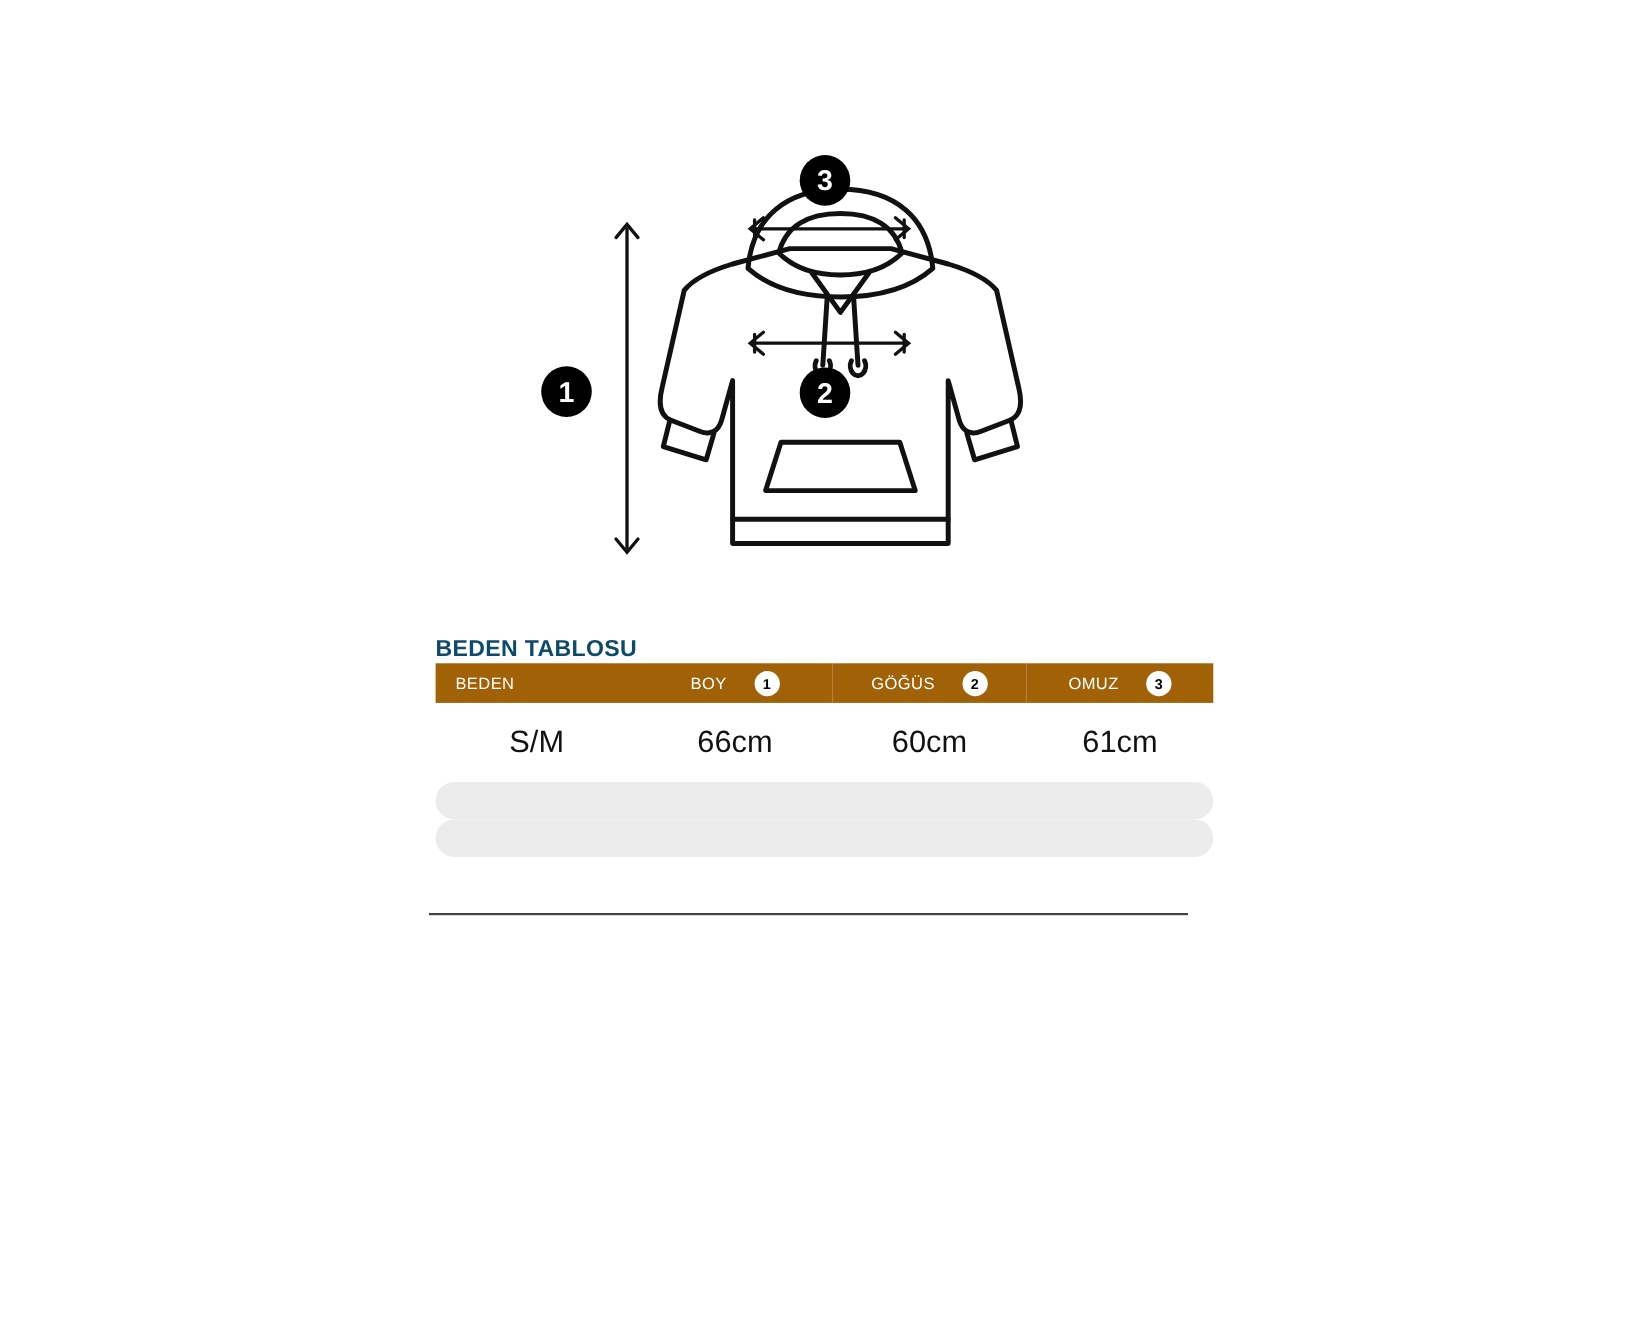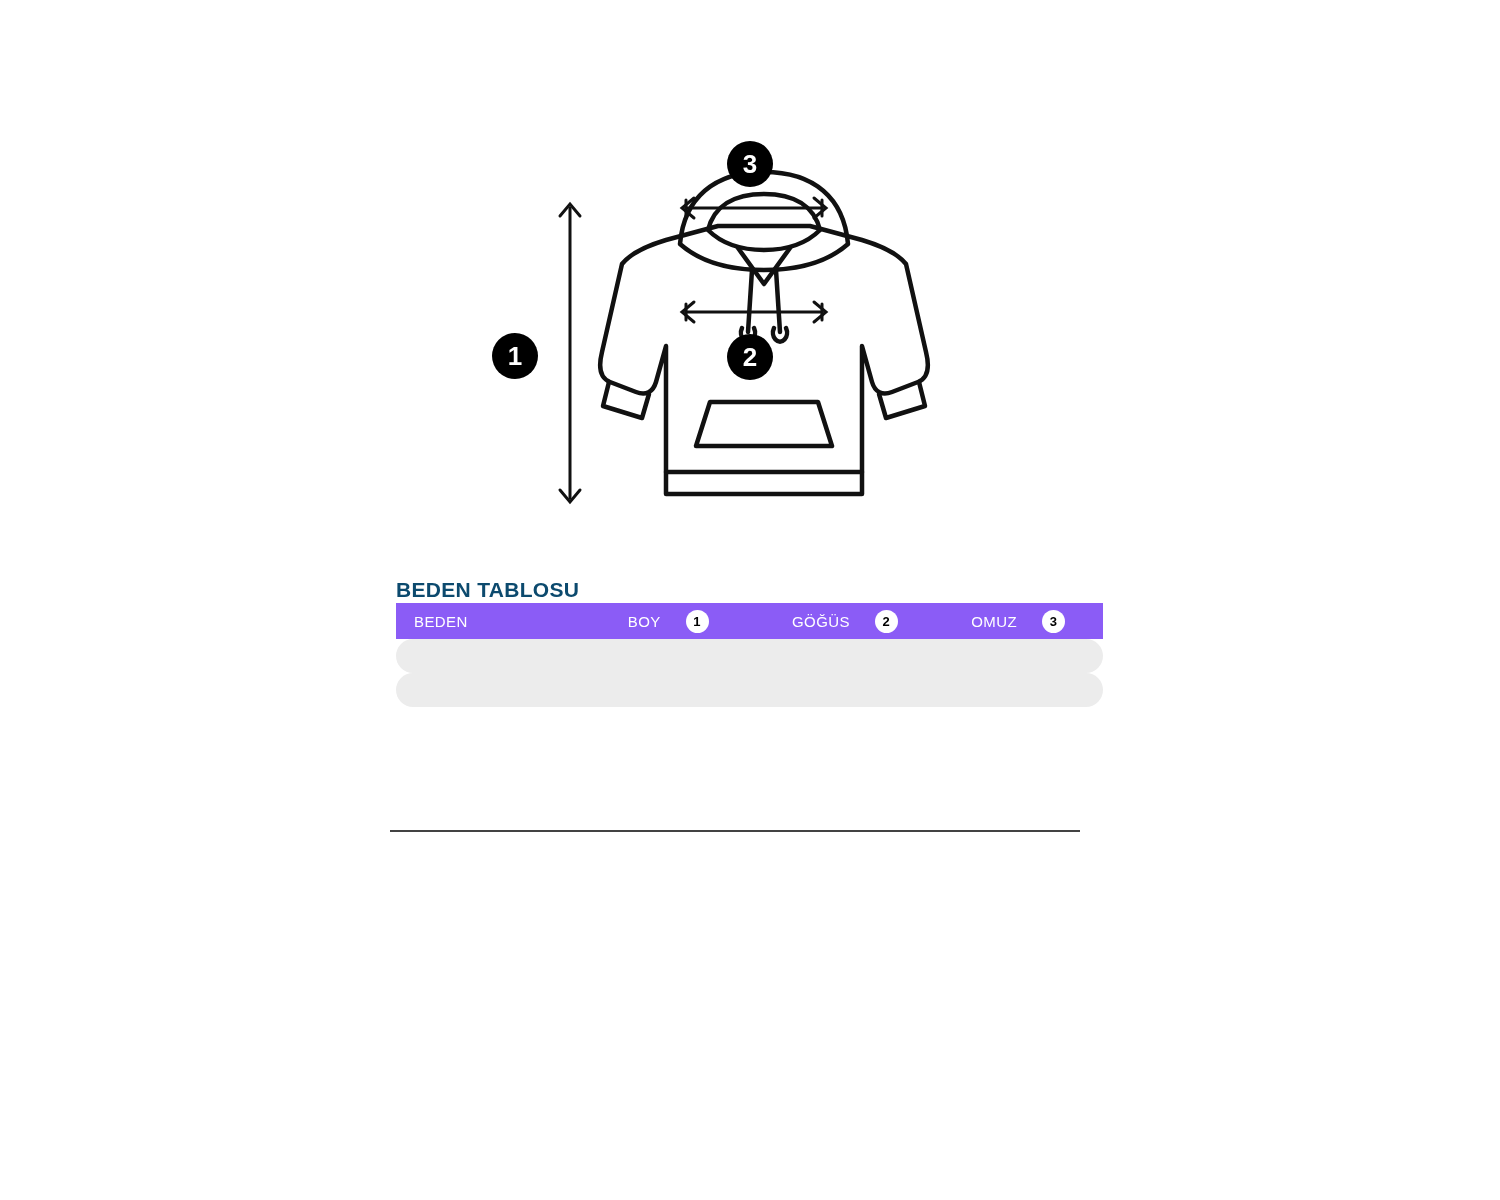--- a/index.html
+++ b/index.html
@@ -68,21 +68,21 @@
   }
   #size-table {
     position: absolute;
     left: 396px;
     top: 63px;
     width: 707px;
     border-collapse: collapse;
     table-layout: fixed;
   }
   #size-table thead tr {
-    background: #8b5cf6;
+    background: #a16207;
   }
   #size-table thead th {
     color: #ffffff;
     font-size: 15px;
     font-weight: normal;
     letter-spacing: 0.4px;
     height: 36px;
     padding: 0;
     vertical-align: middle;
   }
@@ -248,20 +248,26 @@
         </th>
         <th>
           <span class="hdr-inner">
             <span>OMUZ</span>
             <span class="hdr-badge">3</span>
           </span>
         </th>
       </tr>
     </thead>
     <tbody>
+      <tr>
+        <td>S/M</td>
+        <td>66cm</td>
+        <td>60cm</td>
+        <td>61cm</td>
+      </tr>
       <tr class="spacer-row">
         <td colspan="4">
           <div class="spacer-bar"></div>
         </td>
       </tr>
       <tr class="spacer-row">
         <td colspan="4">
           <div class="spacer-bar"></div>
         </td>
       </tr>

